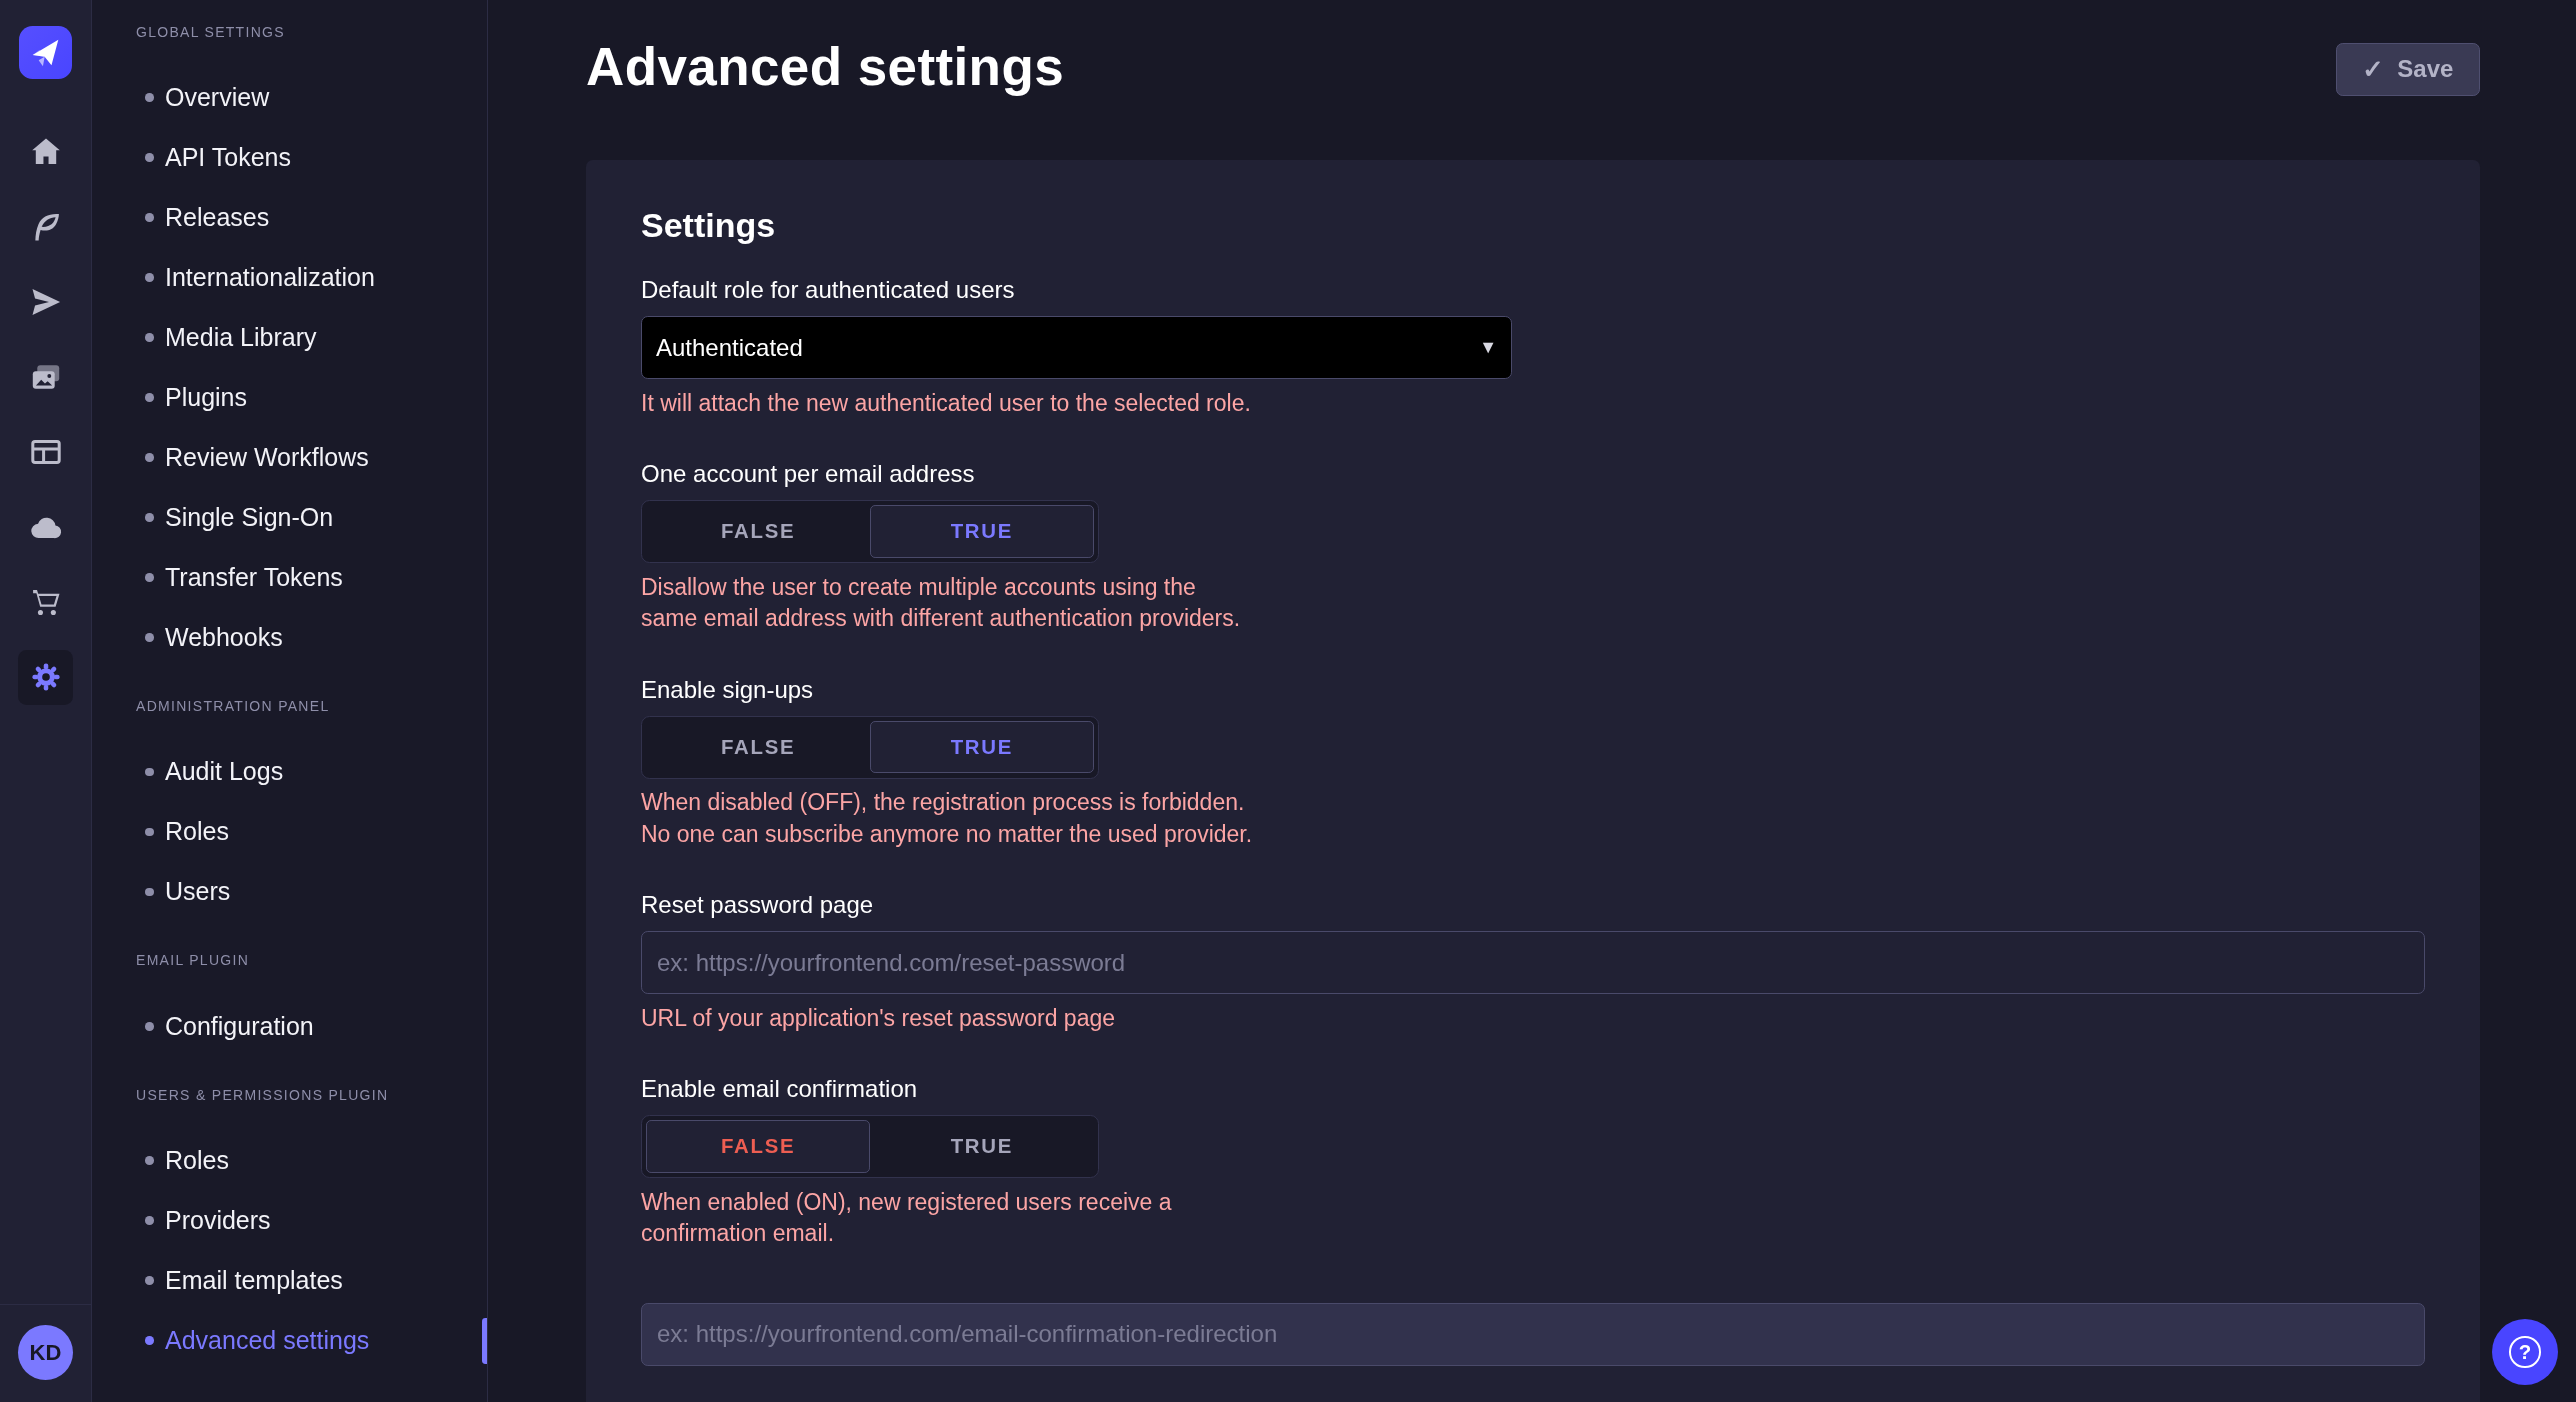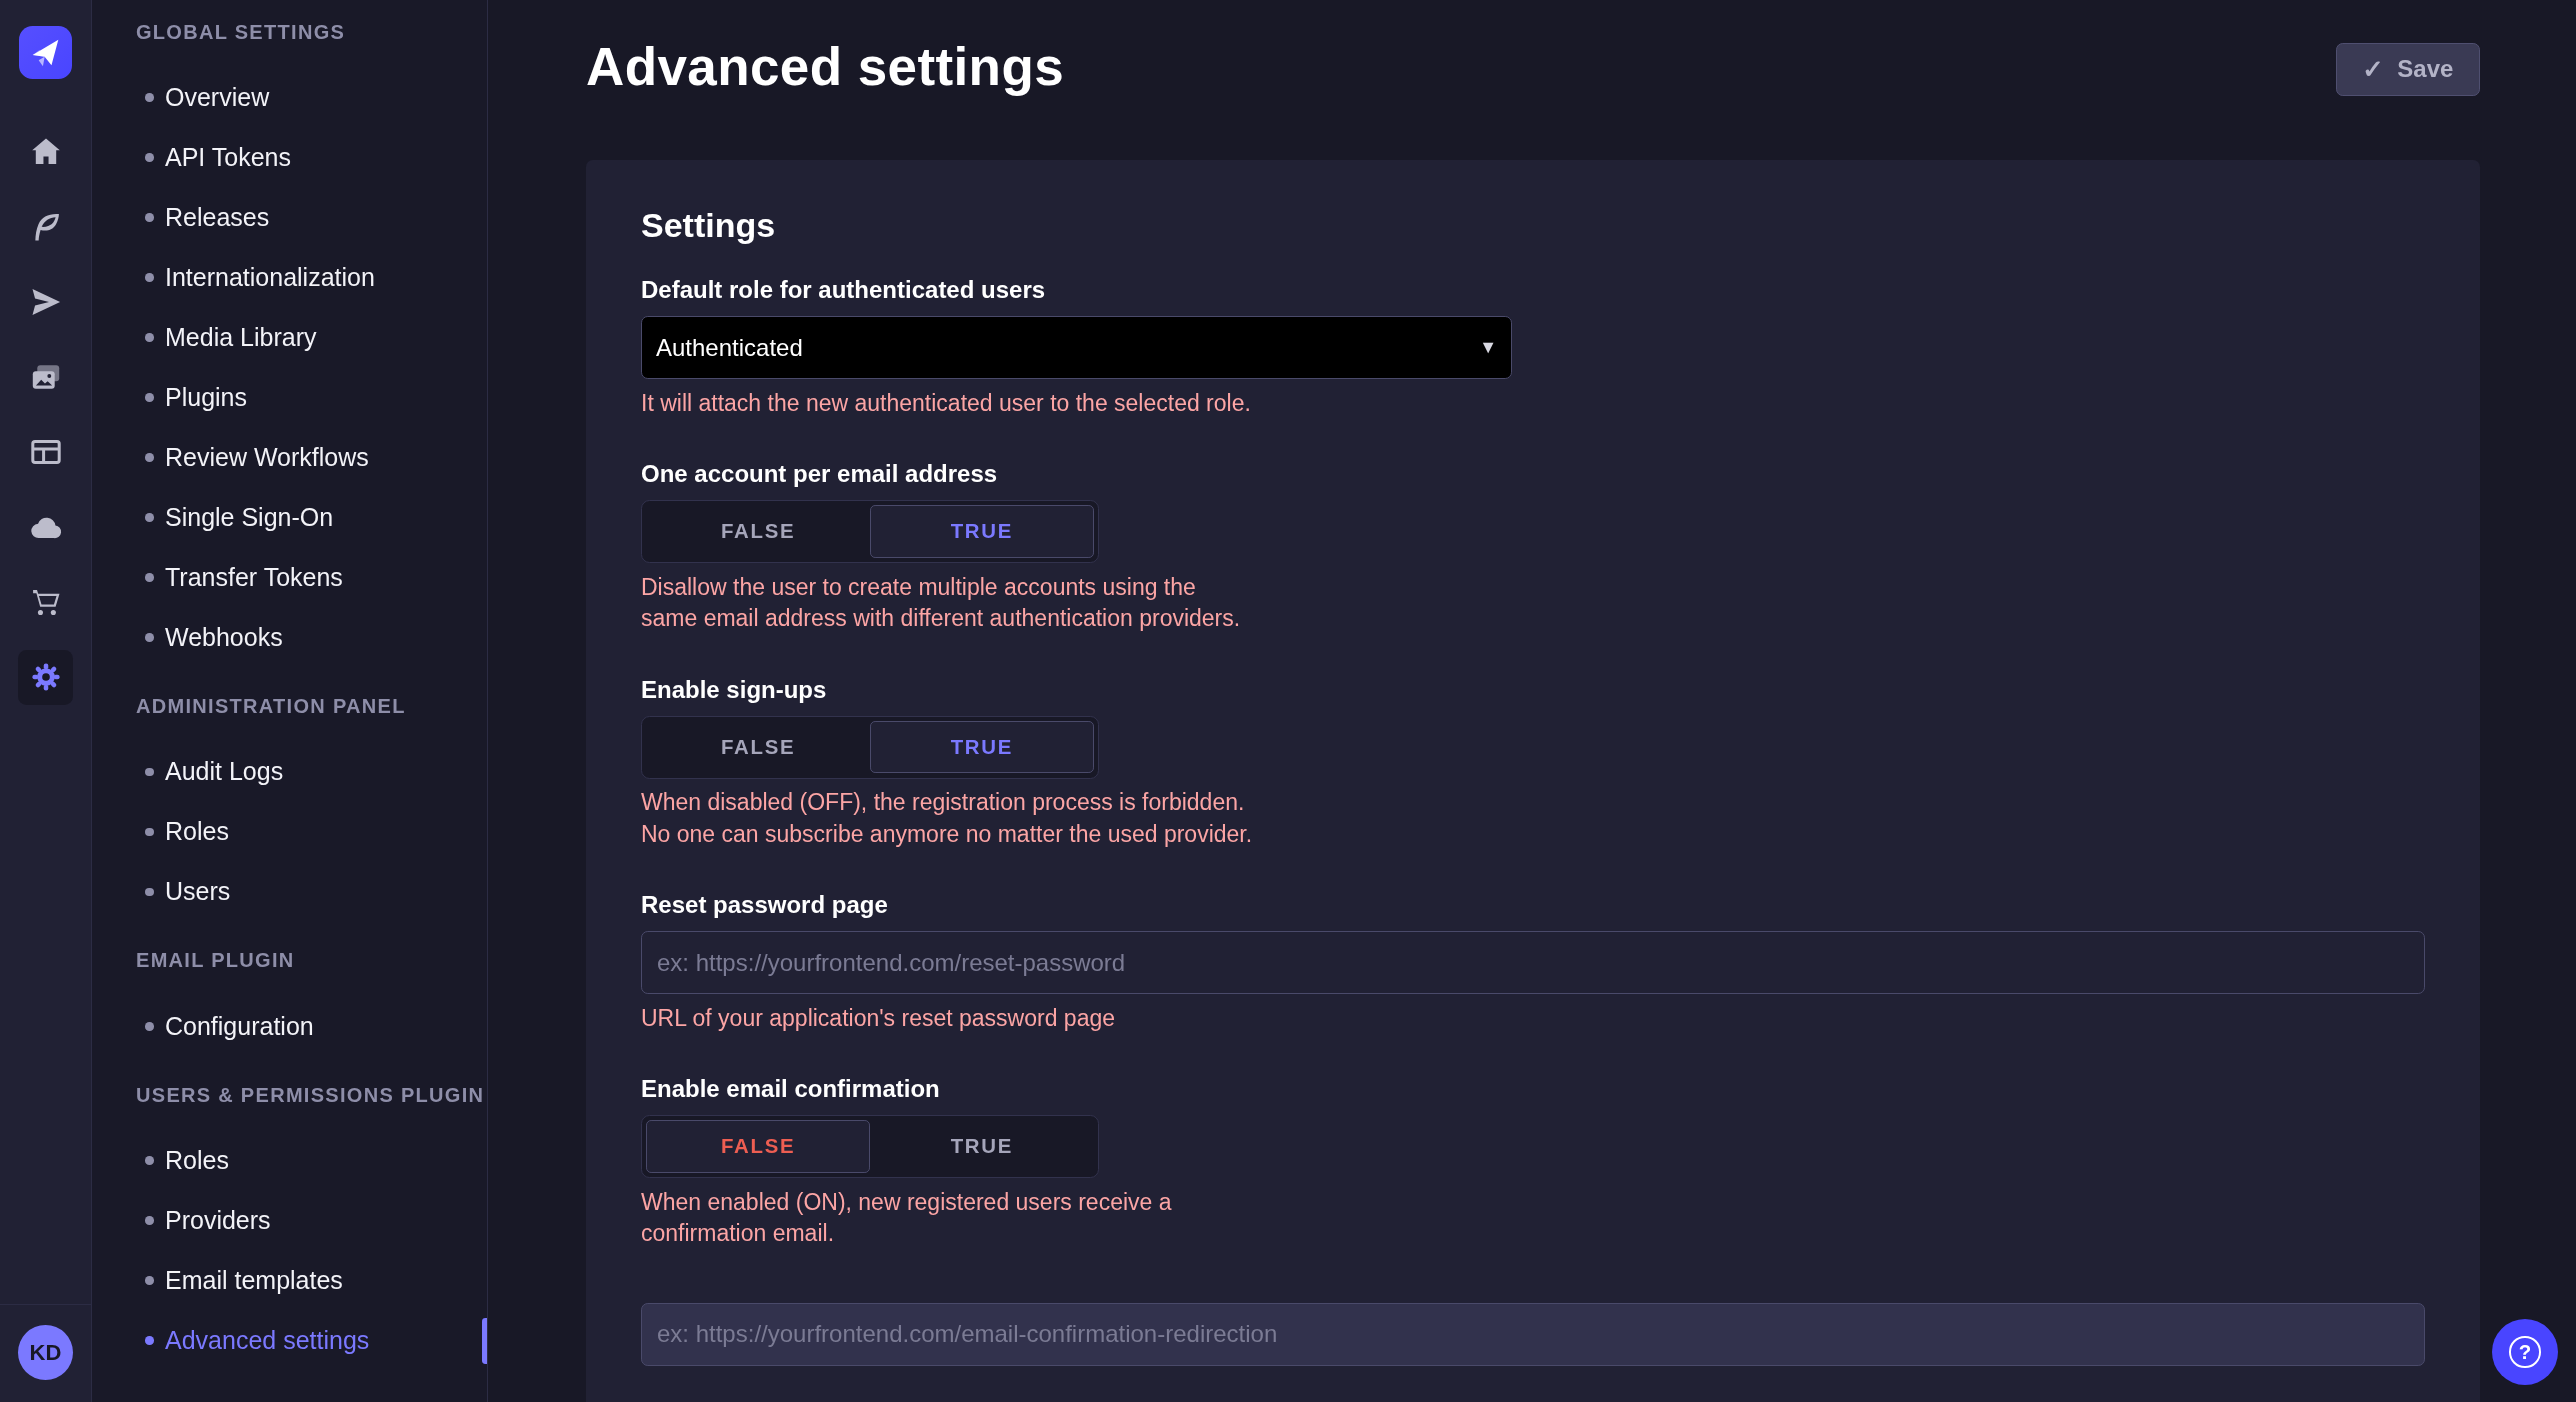--- a/index.html
+++ b/index.html
@@ -41,21 +41,21 @@
   }
 
   
   .subnav {
     width:396px; height:1402px; background:#191928;
     border-right:1.7px solid #2c2c44; flex-shrink:0;
     padding-top:13.6px; overflow:hidden;
   }
   .subnav-header {
     height:37px; line-height:37px; padding-left:44px;
-    font-size:20px; font-weight:700; letter-spacing:1.3px;
+    font-size:14px; font-weight:400; letter-spacing:1.3px;
     color:#8e8ea9; margin-top:20.4px; margin-bottom:17px;
   }
   .subnav section:first-child .subnav-header { margin-top:0; }
   .subnav li {
     list-style:none; position:relative; height:60px;
     display:flex; align-items:center; padding-left:73px;
     font-size:25px; color:#f3f3f8; cursor:pointer;
   }
   .subnav li::before {
     content:""; position:absolute; left:53px; top:50%; margin-top:-4.3px;
@@ -80,21 +80,21 @@
   .save-btn .check { font-size:25.6px; line-height:1; }
 
   .panel {
     margin-top:63px; background:#212134; border-radius:6.8px;
     padding:46px 55px 60px 55px; min-height:1278px;
   }
   .panel h2 { font-size:34px; font-weight:600; color:#ffffff; }
 
   .field { margin-top:41px; }
   .field:first-of-type { margin-top:31px; }
-  .field .label { font-size:24px; font-weight:700; color:#ffffff; }
+  .field .label { font-size:24px; font-weight:400; color:#ffffff; }
   .hint { margin-top:8.5px; font-size:23px; line-height:31.5px; color:#fca5a5; max-width:617px; }
   .hint.wide { max-width:none; }
 
   .select {
     margin-top:12px; width:871px; height:63px;
     border:1.7px solid #4a4a6a; border-radius:6.8px; background:#000000;
     display:flex; align-items:center; justify-content:space-between;
     padding:0 14px; cursor:pointer;
   }
   .select .value { font-size:24px; color:#ffffff; }

